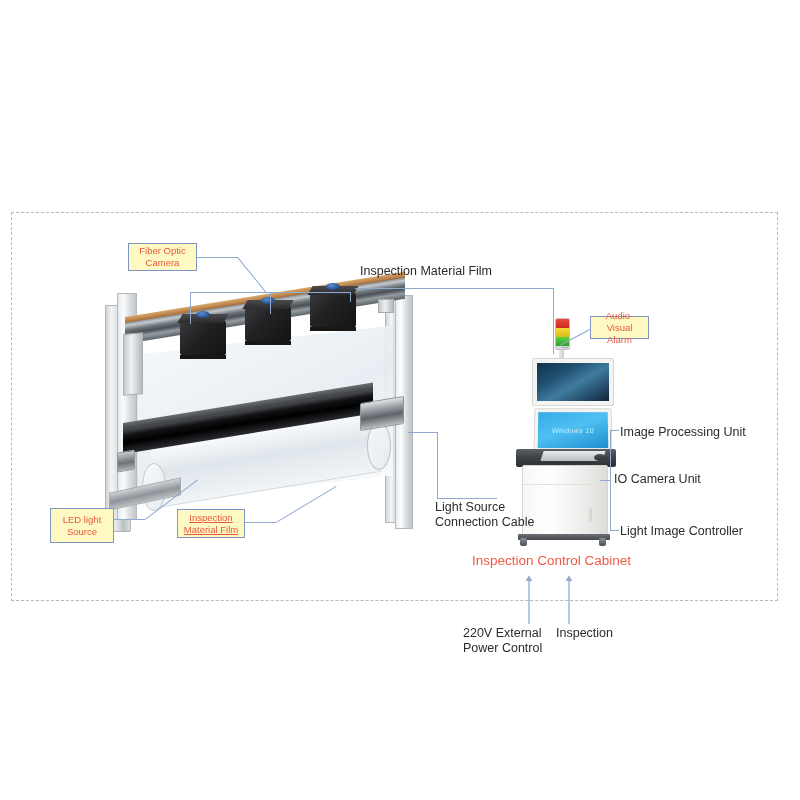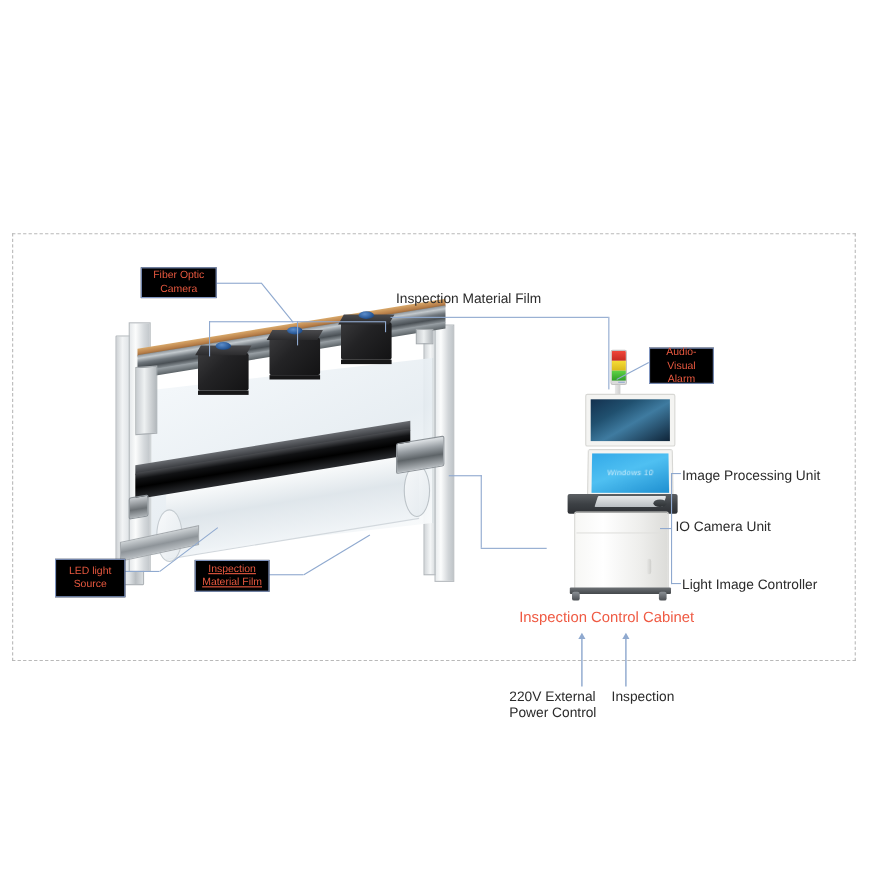--- a/index.html
+++ b/index.html
@@ -7,21 +7,21 @@
        font-family:"Liberation Sans","DejaVu Sans",sans-serif;}
 
   #stage{position:relative;width:800px;height:800px;background:#fff;}
 
   
   .boundary{position:absolute;left:11px;top:212px;width:767px;height:389px;
             border:1px dashed #b9b9b9;box-sizing:border-box;}
 
   
   .callout{position:absolute;box-sizing:border-box;
-           border:1px solid #8095c0;background:#000000;
+           border:1px solid #8095c0;background:#fef9c3;
            color:#e8583f;font-size:9.5px;line-height:12px;
            text-align:center;padding:2px 3px;
            display:flex;align-items:center;justify-content:center;
            white-space:pre-line;}
 
   
   .plainlabel{position:absolute;color:#2b2b2b;font-size:12.5px;
               line-height:15px;white-space:pre-line;}
 
   .redlabel{position:absolute;color:#ef5a43;font-size:13.5px;
@@ -277,31 +277,33 @@
         <path d="M0,0.4 L0,5.6 L4.6,3 z" fill="#8fa9cf"></path>
       </marker>
     </defs>
     <line x1="529" y1="624" x2="529" y2="577" stroke="#8fa9cf" stroke-width="1.3" marker-end="url(#ah)"></line>
     <line x1="569" y1="624" x2="569" y2="577" stroke="#8fa9cf" stroke-width="1.3" marker-end="url(#ah)"></line>
   </svg>
 
   <div class="callout" style="left:128px;top:243px;width:69px;height:28px;">Fiber Optic
 Camera</div>
 
-  <div class="callout" style="left:590px;top:316px;width:59px;height:33px;">Audio-Visual
+  <div class="callout" style="left:590px;top:316px;width:59px;height:23px;">Audio-Visual
 Alarm</div>
 
   <div class="callout" style="left:50px;top:508px;width:64px;height:35px;">LED light
 Source</div>
 
   <div class="callout" style="left:177px;top:509px;width:68px;height:29px;text-decoration:underline;">Inspection
 Material Film</div>
 
   <div class="plainlabel" style="left:360px;top:264px;">Inspection Material Film</div>
 
+  <div class="plainlabel" style="left:435px;top:500px;">Light Source
+Connection Cable</div>
 
   <div class="plainlabel" style="left:620px;top:425px;">Image Processing Unit</div>
 
   <div class="plainlabel" style="left:614px;top:472px;">IO Camera Unit</div>
 
   <div class="plainlabel" style="left:620px;top:524px;">Light Image Controller</div>
 
   <div class="redlabel" style="left:472px;top:553px;">Inspection Control Cabinet</div>
 
   <div class="plainlabel" style="left:463px;top:626px;">220V External

